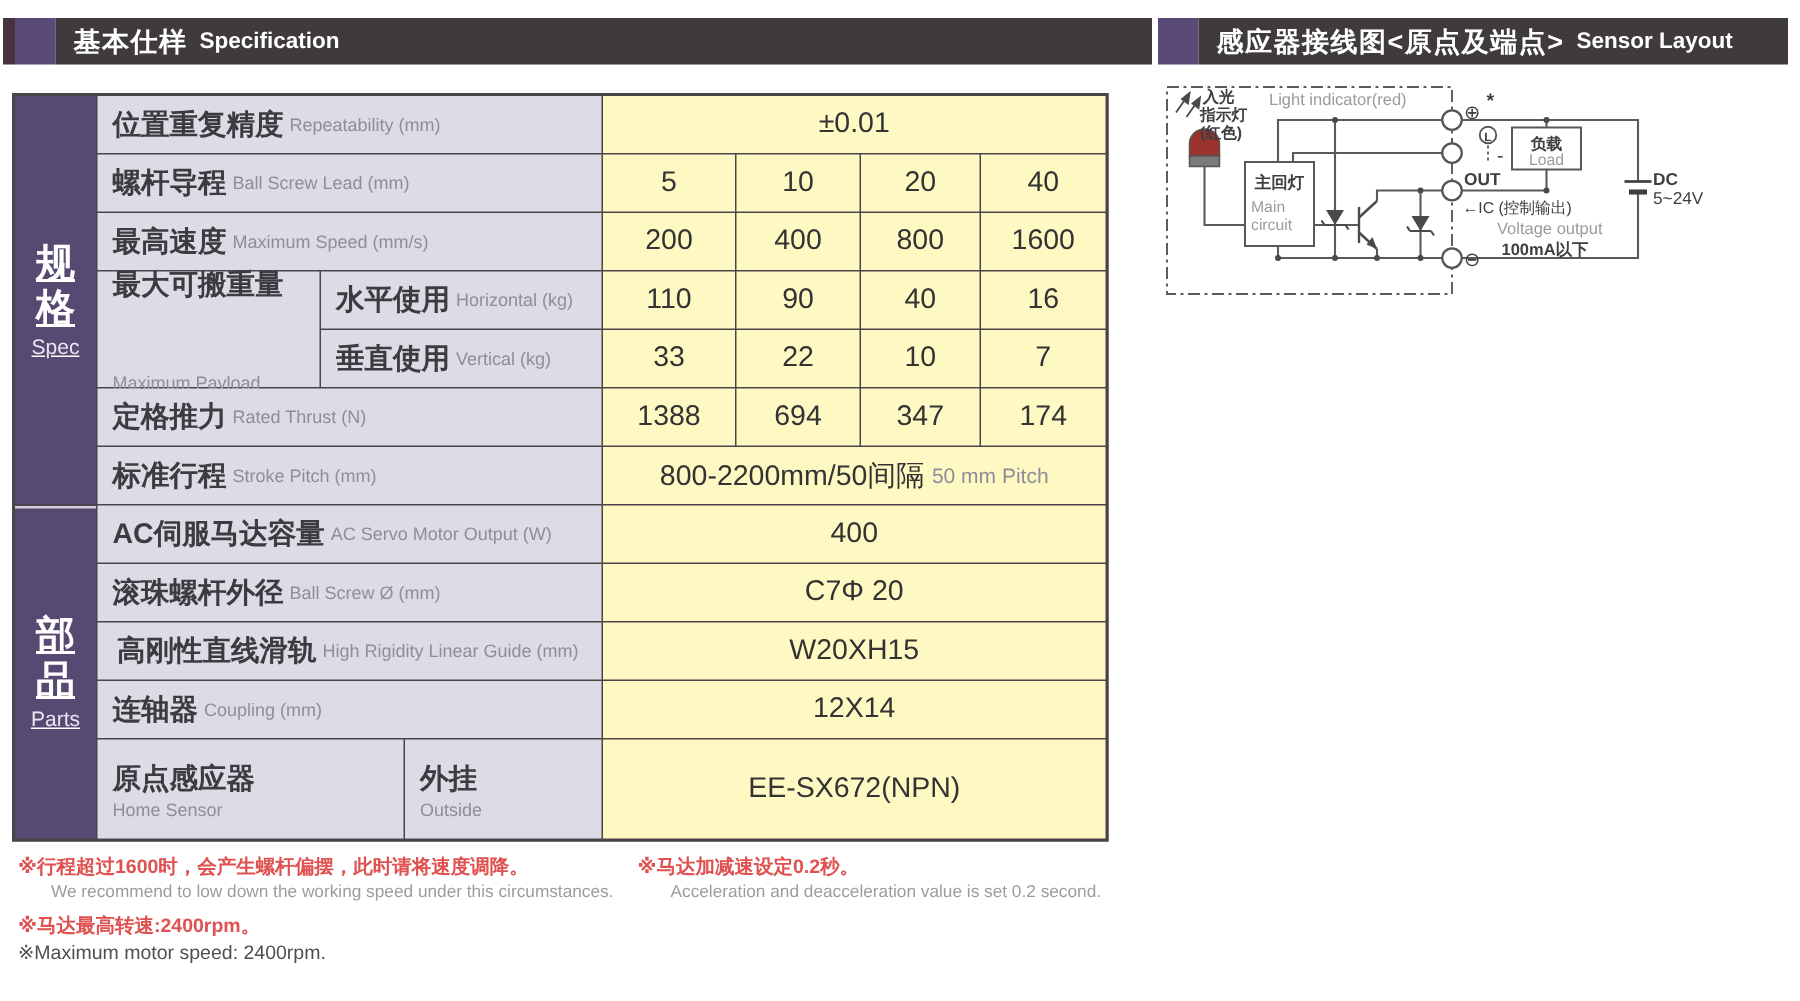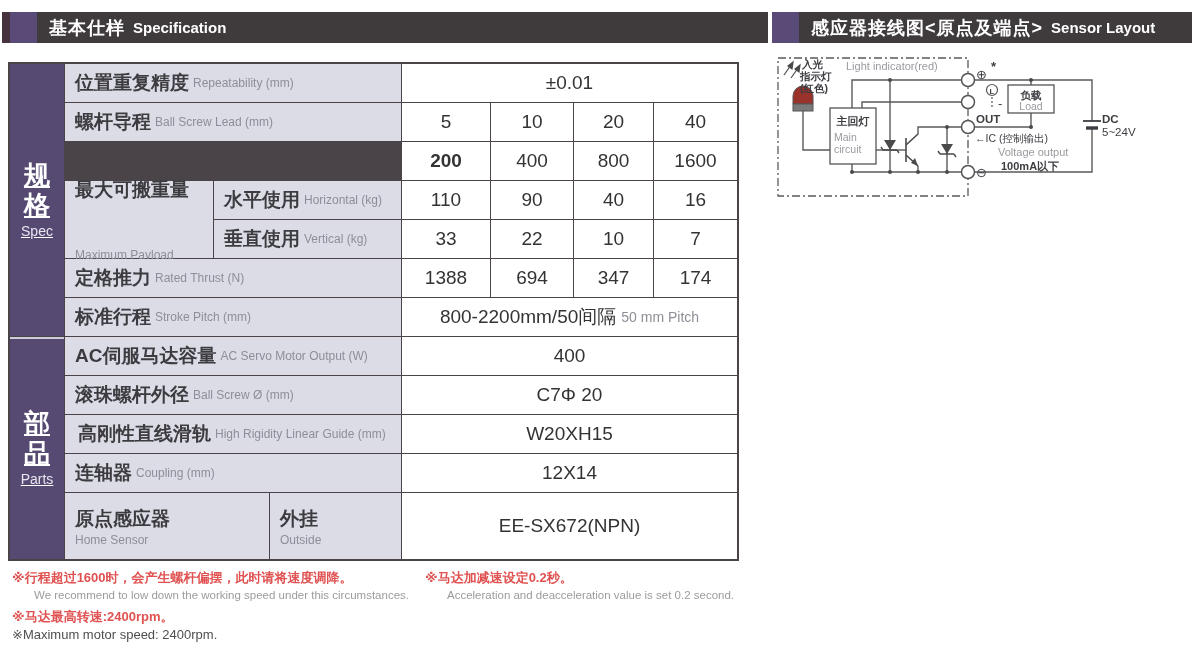--- a/index.html
+++ b/index.html
@@ -26,21 +26,21 @@
   .spine .zh{font-size:26px;font-weight:bold;width:28px;word-break:break-all;line-height:1.15;text-align:center;}
   .spine .en{font-size:14px;margin-top:2px;color:#e8e4f0;}
   .spine2{box-shadow:inset 0 2px 0 #cfcfdc;}
   .lab{background:#dcdce7;align-items:baseline;padding:0 4px 0 10px;overflow:hidden;}
   .lab{display:flex;flex-wrap:nowrap;align-items:center;}
   .lab .zh{font-size:19px;font-weight:bold;color:#3c3c40;white-space:nowrap;}
   .lab .en{font-size:12px;color:#8e8e98;margin-left:4px;white-space:nowrap;}
   .labcol{background:#dcdce7;flex-direction:column;justify-content:center;padding-left:10px;}
   .labcol .zh{font-size:19px;font-weight:bold;color:#3c3c40;white-space:nowrap;}
   .labcol .en{font-size:12px;color:#8e8e98;margin-top:1px;white-space:nowrap;}
-  .val{background:#ffffff;align-items:center;justify-content:center;font-size:19px;color:#333;}
+  .val{background:#fef9c3;align-items:center;justify-content:center;font-size:19px;color:#333;}
   .val .note{font-size:14px;color:#8e8e98;margin-left:5px;}
 
   
   .notes{position:absolute;top:571px;font-size:13px;line-height:1.15;}
   .note-red{color:#e05151;font-weight:bold;font-size:13px;margin-bottom:3px;white-space:nowrap;}
   .note-gray{color:#9c9c9c;font-size:11.5px;margin:2px 0 2px 22px;white-space:nowrap;}
   .note-dark{color:#4f4f4f;font-size:13px;margin-top:3px;white-space:nowrap;}
   .note-red2{color:#e05151;font-weight:bold;font-size:13px;margin-top:8px;white-space:nowrap;}
 
   
@@ -88,21 +88,25 @@
 
   <div class="cell lab" style="grid-column:2/5;grid-row:2;">
     <span class="zh">螺杆导程</span>
     <span class="en">Ball Screw Lead (mm)</span>
   </div>
   <div class="cell val" style="grid-column:5;grid-row:2;">5</div>
   <div class="cell val" style="grid-column:6;grid-row:2;">10</div>
   <div class="cell val" style="grid-column:7;grid-row:2;">20</div>
   <div class="cell val" style="grid-column:8;grid-row:2;">40</div>
 
-  <div class="cell val" style="grid-column:5;grid-row:3;font-weight:bold;">200</div>
+  <div class="cell lab" style="grid-column:2/5;grid-row:3;">
+    <span class="zh">最高速度</span>
+    <span class="en">Maximum Speed (mm/s)</span>
+  </div>
+  <div class="cell val" style="grid-column:5;grid-row:3;">200</div>
   <div class="cell val" style="grid-column:6;grid-row:3;">400</div>
   <div class="cell val" style="grid-column:7;grid-row:3;">800</div>
   <div class="cell val" style="grid-column:8;grid-row:3;">1600</div>
 
   <div class="cell labcol" style="grid-column:2;grid-row:4/6;gap:44px;">
     <span class="zh">最大可搬重量</span>
     <span class="en">Maximum Payload</span>
   </div>
   <div class="cell lab" style="grid-column:3/5;grid-row:4;">
     <span class="zh">水平使用</span>

